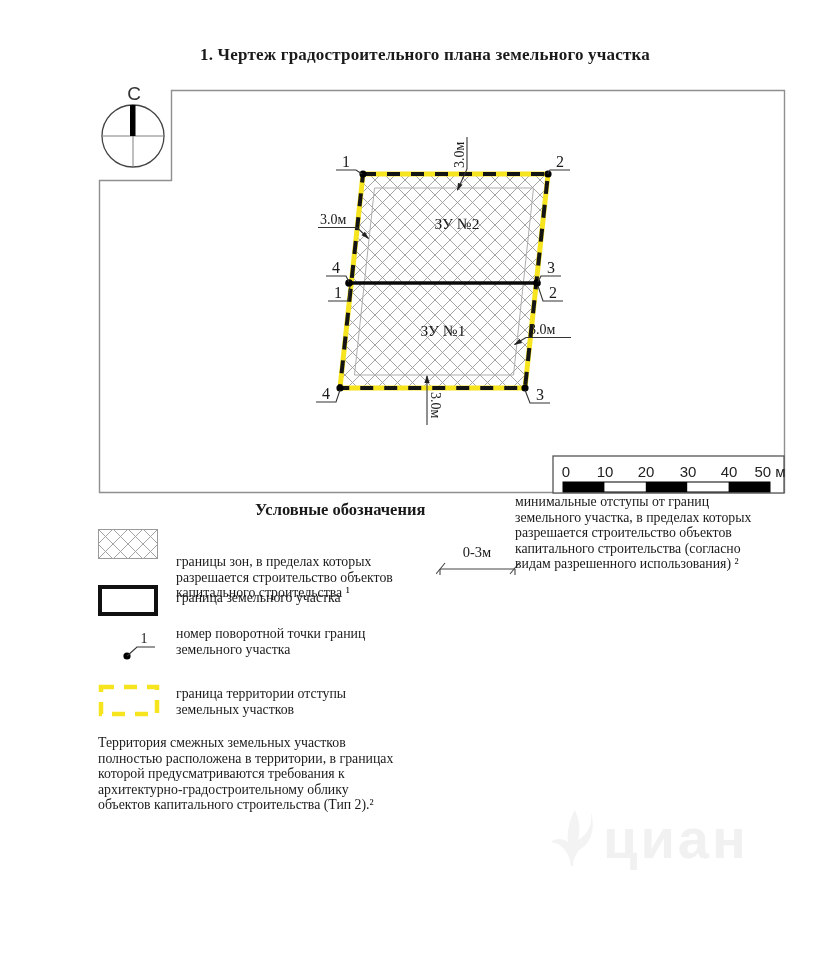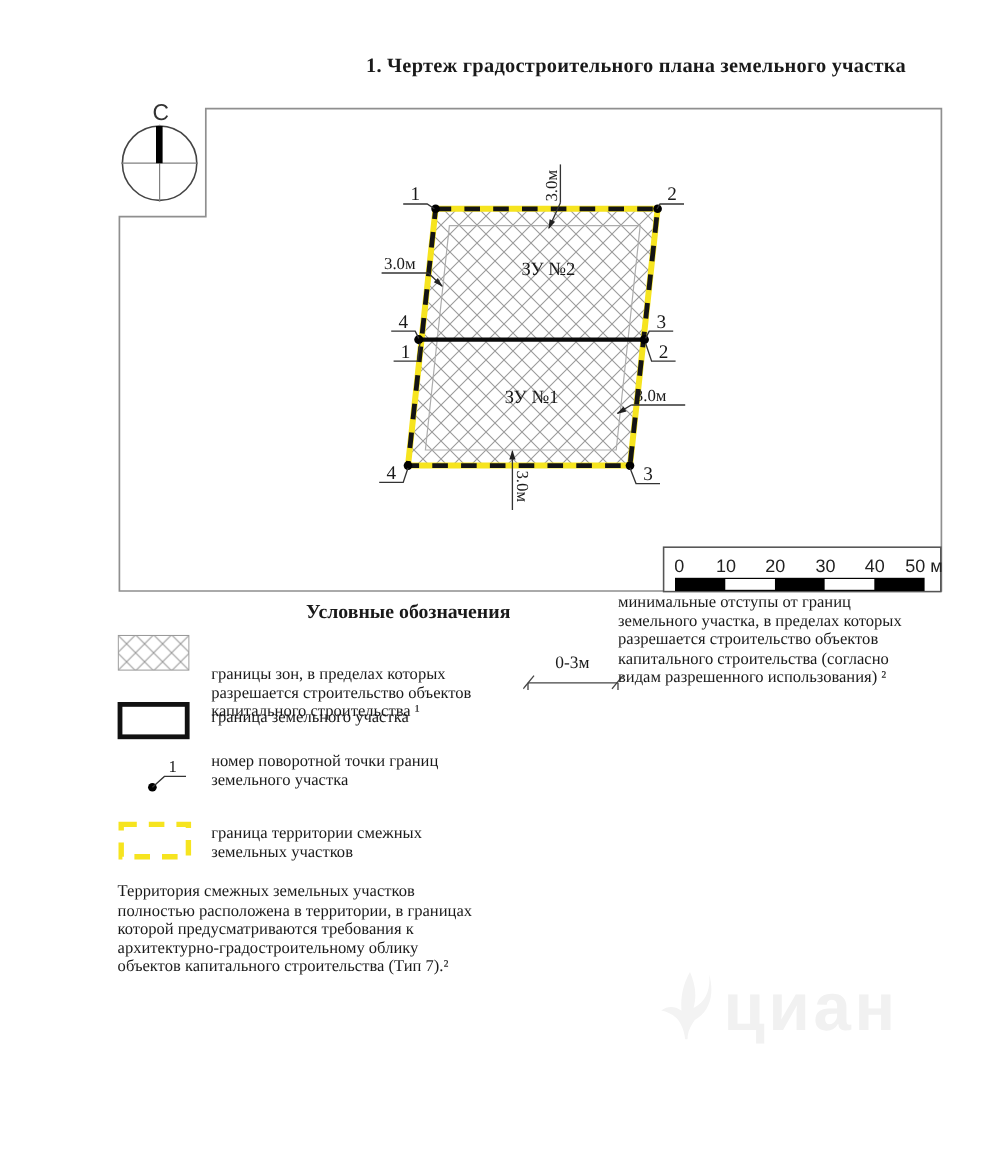--- a/index.html
+++ b/index.html
@@ -1,19 +1,19 @@
 <!DOCTYPE html>
 <html><head>
 <meta charset="utf-8">
 <style>
   html,body{margin:0;padding:0;background:#ffffff;}
   body{width:835px;height:960px;position:relative;overflow:hidden;
        font-family:"Liberation Serif", serif; color:#1a1a1a;}
   .abs{position:absolute;}
-  #page-title{left:95px;top:45px;width:660px;text-align:right;
+  #page-title{left:95px;top:45px;width:660px;text-align:center;
       font-size:17px;font-weight:bold;letter-spacing:.2px;}
   #plan-svg{left:0;top:0;}
   .leg-text{font-size:13.8px;line-height:15.5px;white-space:pre-line;}
   #legend-title{left:255px;top:500px;width:380px;text-align:left;
       font-size:16.5px;font-weight:bold;}
   #swatch-parcel{left:98px;top:585px;width:60px;height:31px;
       border:4px solid #111;box-sizing:border-box;background:#fff;}
   #watermark{left:545px;top:783px;width:230px;height:85px;display:flex;
       align-items:flex-end;gap:6px;pointer-events:none;}
   #watermark-text{font-family:"Liberation Sans",sans-serif;font-weight:bold;
@@ -144,42 +144,42 @@
   <circle cx="15" cy="28" r="3.6" fill="#000"></circle>
   <path d="M15,28 L25,19 H43" fill="none" stroke="#333" stroke-width="1.1"></path>
   <text x="32" y="15" text-anchor="middle" style="font-size:14px">1</text>
 </svg>
 <div class="abs leg-text" style="left:176px;top:626px;width:250px">номер поворотной точки границ
 земельного участка</div>
 
 <svg class="abs" style="left:98px;top:684px" width="64" height="34">
   <rect x="3" y="3" width="56" height="27" fill="none" stroke-width="4.5" stroke-dasharray="13 10" stroke="#f6e41f"></rect>
 </svg>
-<div class="abs leg-text" style="left:176px;top:686px;width:250px">граница территории смежных
+<div class="abs leg-text" style="left:176px;top:686px;width:250px">граница территории отступы
 земельных участков</div>
 
 <svg class="abs" style="left:436px;top:543px" width="86" height="36">
   <text x="41" y="14" text-anchor="middle" style="font-size:14.5px">0-3м</text>
   <line x1="4" y1="26" x2="79" y2="26" stroke="#444" stroke-width="1.1"></line>
   <line x1="4" y1="26" x2="4" y2="32" stroke="#444" stroke-width="1.1"></line>
   <line x1="79" y1="26" x2="79" y2="32" stroke="#444" stroke-width="1.1"></line>
   <line x1="0" y1="31" x2="9" y2="20" stroke="#444" stroke-width="1.1"></line>
   <line x1="74" y1="31" x2="83" y2="20" stroke="#444" stroke-width="1.1"></line>
 </svg>
 <div class="abs leg-text" style="left:515px;top:494px;width:280px">минимальные отступы от границ
 земельного участка, в пределах которых
 разрешается строительство объектов
 капитального строительства (согласно
 видам разрешенного использования) ²</div>
 
 <div class="abs leg-text" style="left:98px;top:735px;width:340px">Территория смежных земельных участков
 полностью расположена в территории, в границах
 которой предусматриваются требования к
 архитектурно-градостроительному облику
-объектов капитального строительства (Тип 7).²</div>
+объектов капитального строительства (Тип 2).²</div>
 
 <div id="watermark" class="abs">
   <svg width="52" height="78" viewBox="0 0 52 78">
     <path d="M26,76 C22,52 20,38 30,20 C34,30 36,38 33,50 C44,44 47,34 46,22
              C50,36 48,52 34,60 C30,66 28,70 28,76 Z M26,76 C24,60 16,54 6,52
              C14,46 24,50 27,58 Z" fill="#f3f3f3"></path>
   </svg>
   <span id="watermark-text">циан</span>
 </div>
 

